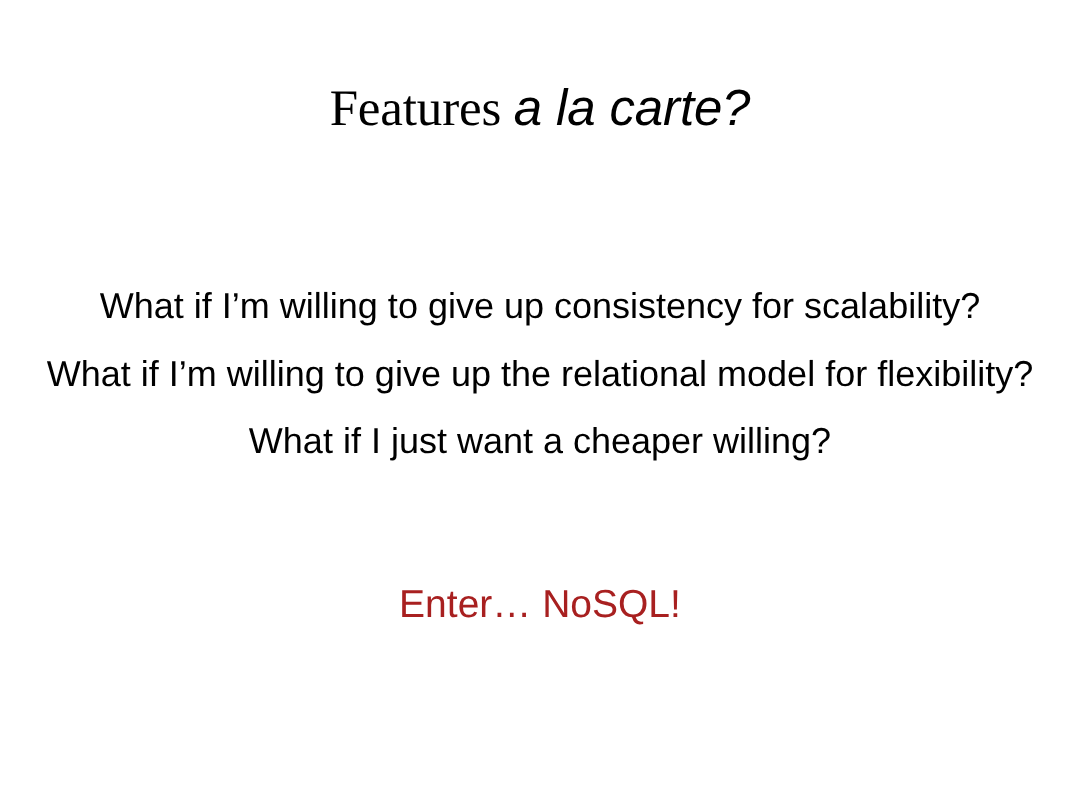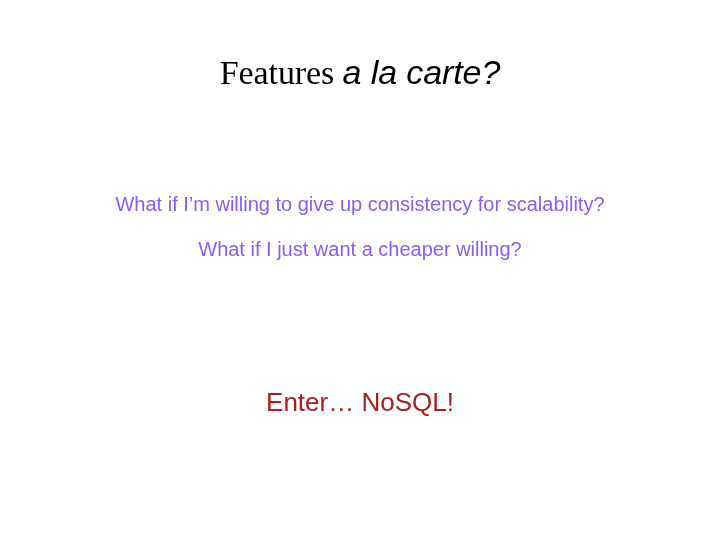--- a/index.html
+++ b/index.html
@@ -53,24 +53,24 @@
   
   .body-block {
     position: absolute;
     left: 0;
     top: 182px;
     width: 720px;
     text-align: center;
   }
   .body-line {
     margin: 0;
-    font-size: 20px;
+    font-size: 24px;
     font-weight: 400;
     line-height: 45px;
-    color: #8b5cf6;
+    color: #000000;
     white-space: nowrap;
   }
 
   
   .punchline-block {
     position: absolute;
     left: 0;
     top: 386px;
     width: 720px;
     text-align: center;
@@ -88,20 +88,21 @@
 <body>
 
 <div class="slide" style="background: rgb(255, 255, 255);">
 
   <div class="title-block">
     <h1 class="slide-title" style="color: rgb(0, 0, 0);"><span class="title-lead">Features </span><span class="title-emph">a la carte?</span></h1>
   </div>
 
   <div class="body-block">
     <p class="body-line">What if I’m willing to give up consistency for scalability?</p>
+    <p class="body-line">What if I’m willing to give up the relational model for flexibility?</p>
     <p class="body-line">What if I just want a cheaper willing?</p>
   </div>
 
   <div class="punchline-block">
     <p class="punchline" style="color: rgb(168, 32, 32);">Enter… NoSQL!</p>
   </div>
 
 </div>
 
 </body></html>

